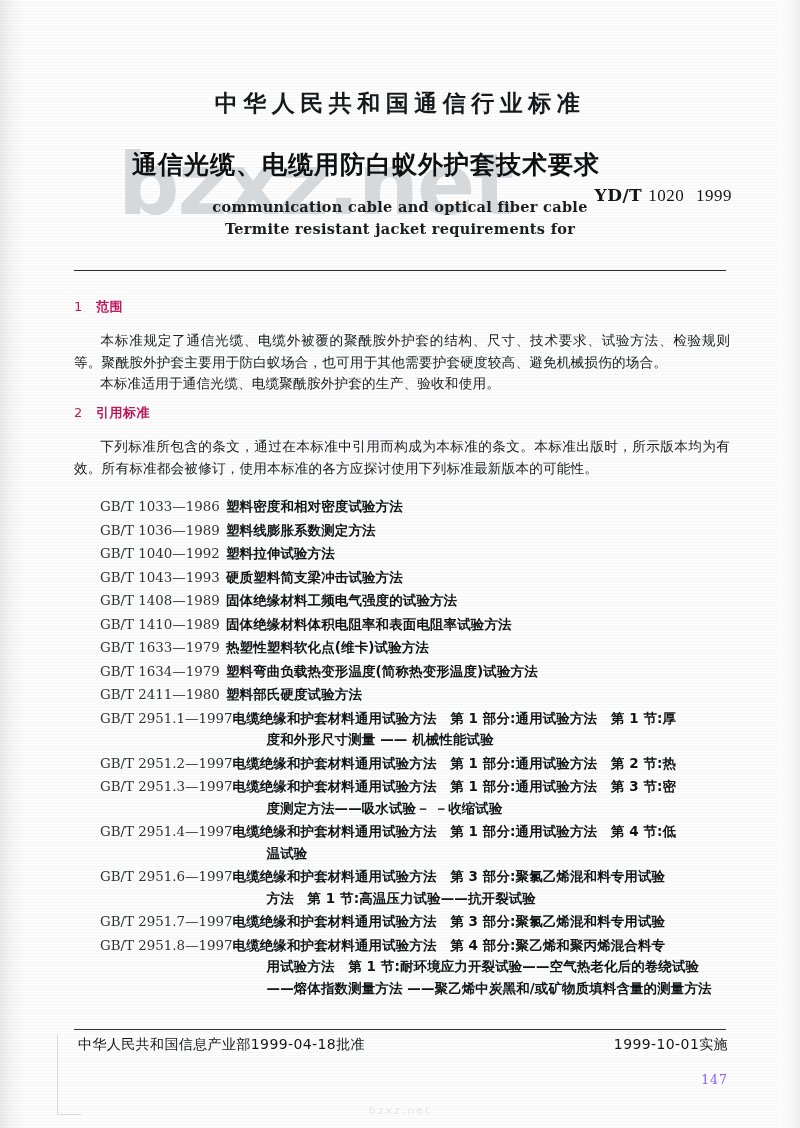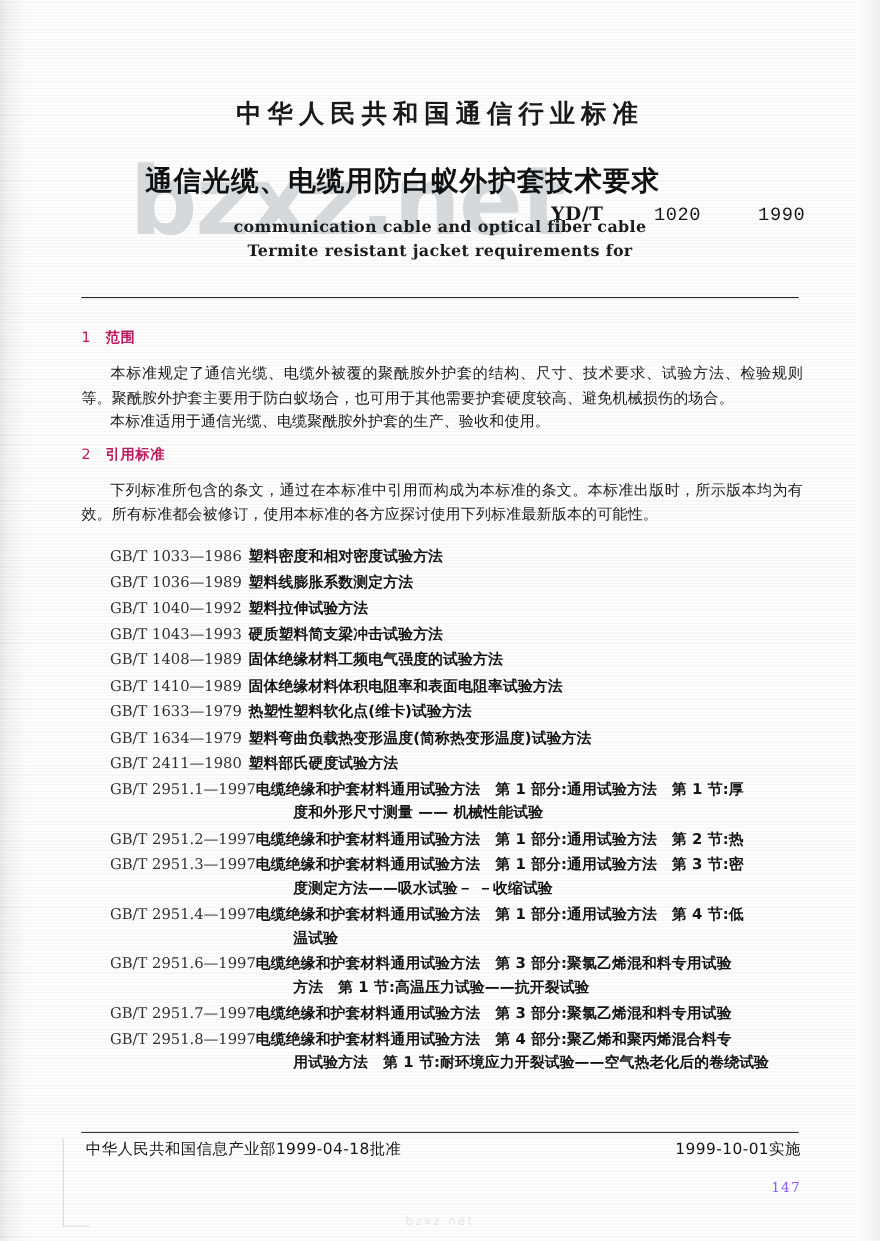--- a/index.html
+++ b/index.html
@@ -75,21 +75,21 @@
     letter-spacing:.3px;line-height:22px;
     color:#1a1c1e;
   }
   .std-no{
     position:absolute;top:185px;right:68px;
     font-family:"DejaVu Serif","Liberation Serif",serif;
     font-size:17px;letter-spacing:.5px;color:#141618;
     white-space:nowrap;
   }
   .std-no b{font-weight:bold;}
-  .std-no .num{font-family:Liberation Mono, monospace;font-weight:normal;margin-left:40px;}
+  .std-no .num{font-family:Liberation Serif, serif;font-weight:normal;}
 
   .rule-top{
     position:absolute;left:74px;top:270px;width:652px;height:0;
     border-top:1.6px solid #2a2c2e;
   }
 
   
   .sec-head{
     position:absolute;left:74px;
     font-size:13px;font-weight:bold;letter-spacing:.5px;color:#be185d;
@@ -167,21 +167,21 @@
     <div class="doc-kind cn">中华人民共和国通信行业标准</div>
 
     <div class="doc-title cn">通信光缆、电缆用防白蚁外护套技术要求</div>
 
     <div class="doc-title-en">
       <div>communication cable and optical fiber cable</div>
       <div>Termite resistant jacket requirements for</div>
     </div>
 
     <div class="std-no">
-      <b>YD/T</b><span>&nbsp;</span><span class="num">1020</span><span>&nbsp;&nbsp;</span><span class="num">1990</span>
+      <b>YD/T</b><span>&nbsp;</span><span class="num">1020</span><span>&nbsp;&nbsp;</span><span class="num">1999</span>
     </div>
 
     <div class="rule-top"></div>
 
     <div class="sec-head cn" style="top:298px;">
       <span class="n">1</span><span>范围</span>
     </div>
 
     <div class="para cn" style="top:330px;">
       <span class="ind"></span><span>本标准规定了通信光缆、电缆外被覆的聚酰胺外护套的结构、尺寸、技术要求、试验方法、检验规则等。聚酰胺外护套主要用于防白蚁场合，也可用于其他需要护套硬度较高、避免机械损伤的场合。</span>
@@ -290,20 +290,21 @@
         <div class="ref-name">
           <span>电缆绝缘和护套材料通用试验方法　第 3 部分:聚氯乙烯混和料专用试验</span>
         </div>
       </div>
 
       <div class="ref-row tight">
         <div class="ref-code">GB/T 2951.8—1997</div>
         <div class="ref-name">
           <span>电缆绝缘和护套材料通用试验方法　第 4 部分:聚乙烯和聚丙烯混合料专</span>
           <span class="cont">用试验方法　第 1 节:耐环境应力开裂试验——空气热老化后的卷绕试验</span>
+          <span class="cont">——熔体指数测量方法 ——聚乙烯中炭黑和/或矿物质填料含量的测量方法</span>
         </div>
       </div>
 
     </div>
 
     <div class="rule-bottom"></div>
 
     <div class="foot-left cn">中华人民共和国信息产业部1999-04-18批准</div>
     <div class="foot-right cn">1999-10-01实施</div>
     <div class="page-no">147</div>

